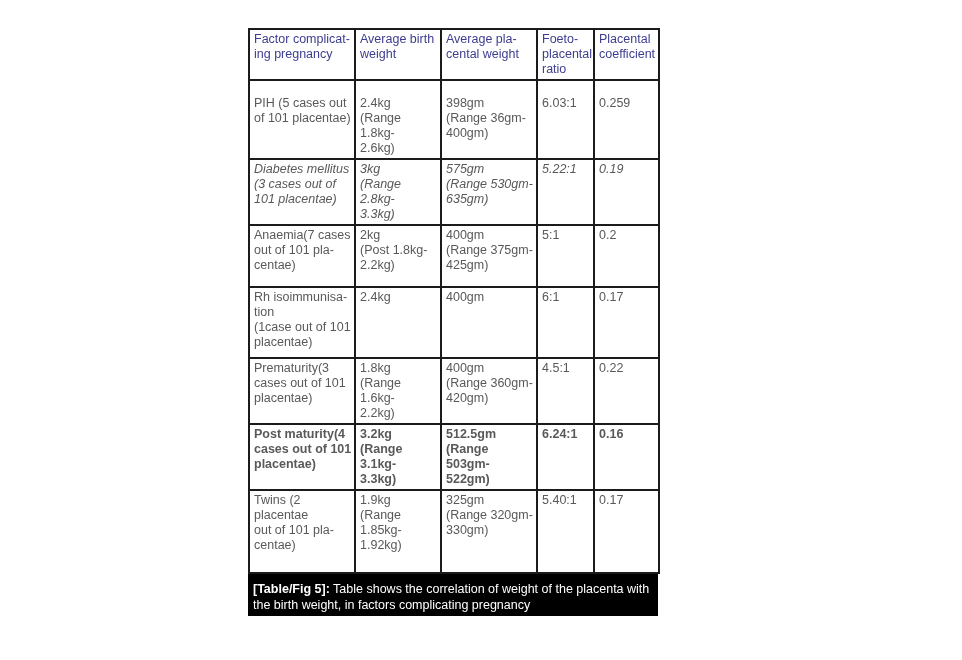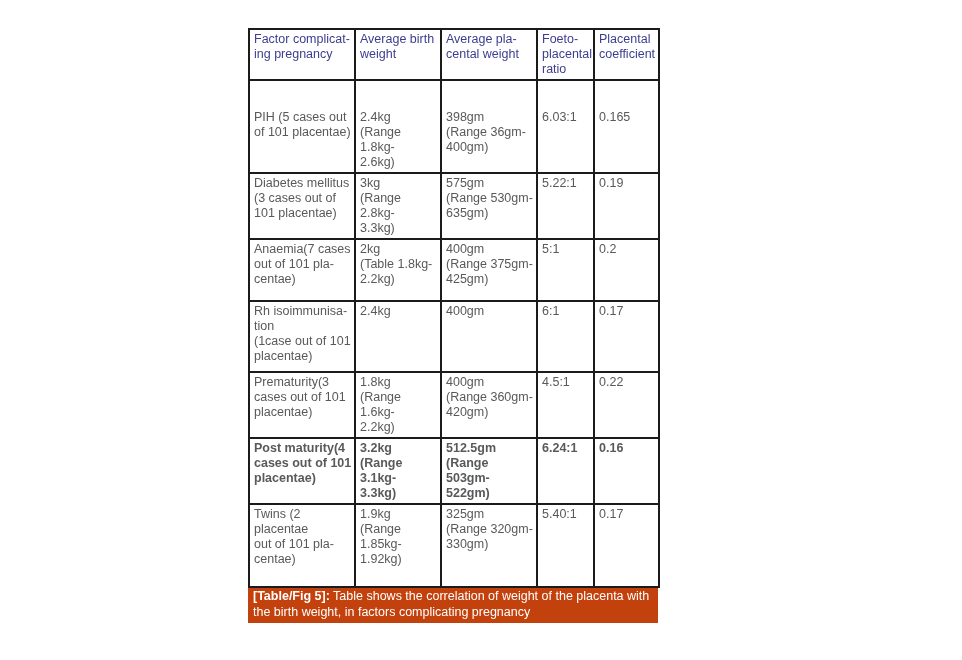--- a/index.html
+++ b/index.html
@@ -45,38 +45,38 @@
   }
   table.data-table th {
     font-weight: normal;
     color: #3d3d90;
   }
   table.data-table td {
     color: #58595b;
   }
   thead tr { height: 51px; border-radius: 20px; }
   tbody tr:nth-child(1) { height: 73px; }
-  tbody tr:nth-child(2) { height: 59px; }
+  tbody tr:nth-child(2) { height: 59px; font-style: italic; }
   tbody tr:nth-child(3) { height: 62px; }
   tbody tr:nth-child(4) { height: 71px; }
   tbody tr:nth-child(5) { height: 63px; }
   tbody tr:nth-child(6) { height: 60px; font-weight: bold; }
   tbody tr:nth-child(7) { height: 83px; }
   
-  tbody tr:nth-child(1) td { padding-top: 29px; }
+  tbody tr:nth-child(1) td { padding-top: 15px; }
 
   .caption-bar {
     width: 410px;
     min-height: 34px;
     box-sizing: border-box;
-    background: #c2410c;
+    background: #000000;
     color: #ffffff;
     font-size: 12.5px;
     line-height: 16px;
-    padding: 0 5px 3px 5px;
+    padding: 7px 5px 3px 5px;
   }
   .caption-bar .caption-label {
     font-weight: bold;
   }
 </style>
 </head>
 <body>
 
 <div class="page">
   <div class="figure-wrap">
@@ -108,41 +108,41 @@
         <tr>
           <td>PIH (5 cases out
 of 101 placentae)</td>
           <td>2.4kg
 (Range 1.8kg-
 2.6kg)</td>
           <td>398gm
 (Range 36gm-
 400gm)</td>
           <td>6.03:1</td>
-          <td>0.165</td>
+          <td>0.259</td>
         </tr>
         <tr>
           <td>Diabetes mellitus
 (3 cases out of
 101 placentae)</td>
           <td>3kg
 (Range 2.8kg-
 3.3kg)</td>
           <td>575gm
 (Range 530gm-
 635gm)</td>
           <td>5.22:1</td>
           <td>0.19</td>
         </tr>
         <tr>
           <td>Anaemia(7 cases
 out of 101 pla-
 centae)</td>
           <td>2kg
-(Table 1.8kg-
+(Post 1.8kg-
 2.2kg)</td>
           <td>400gm
 (Range 375gm-
 425gm)</td>
           <td>5:1</td>
           <td>0.2</td>
         </tr>
         <tr>
           <td>Rh isoimmunisa-
 tion

